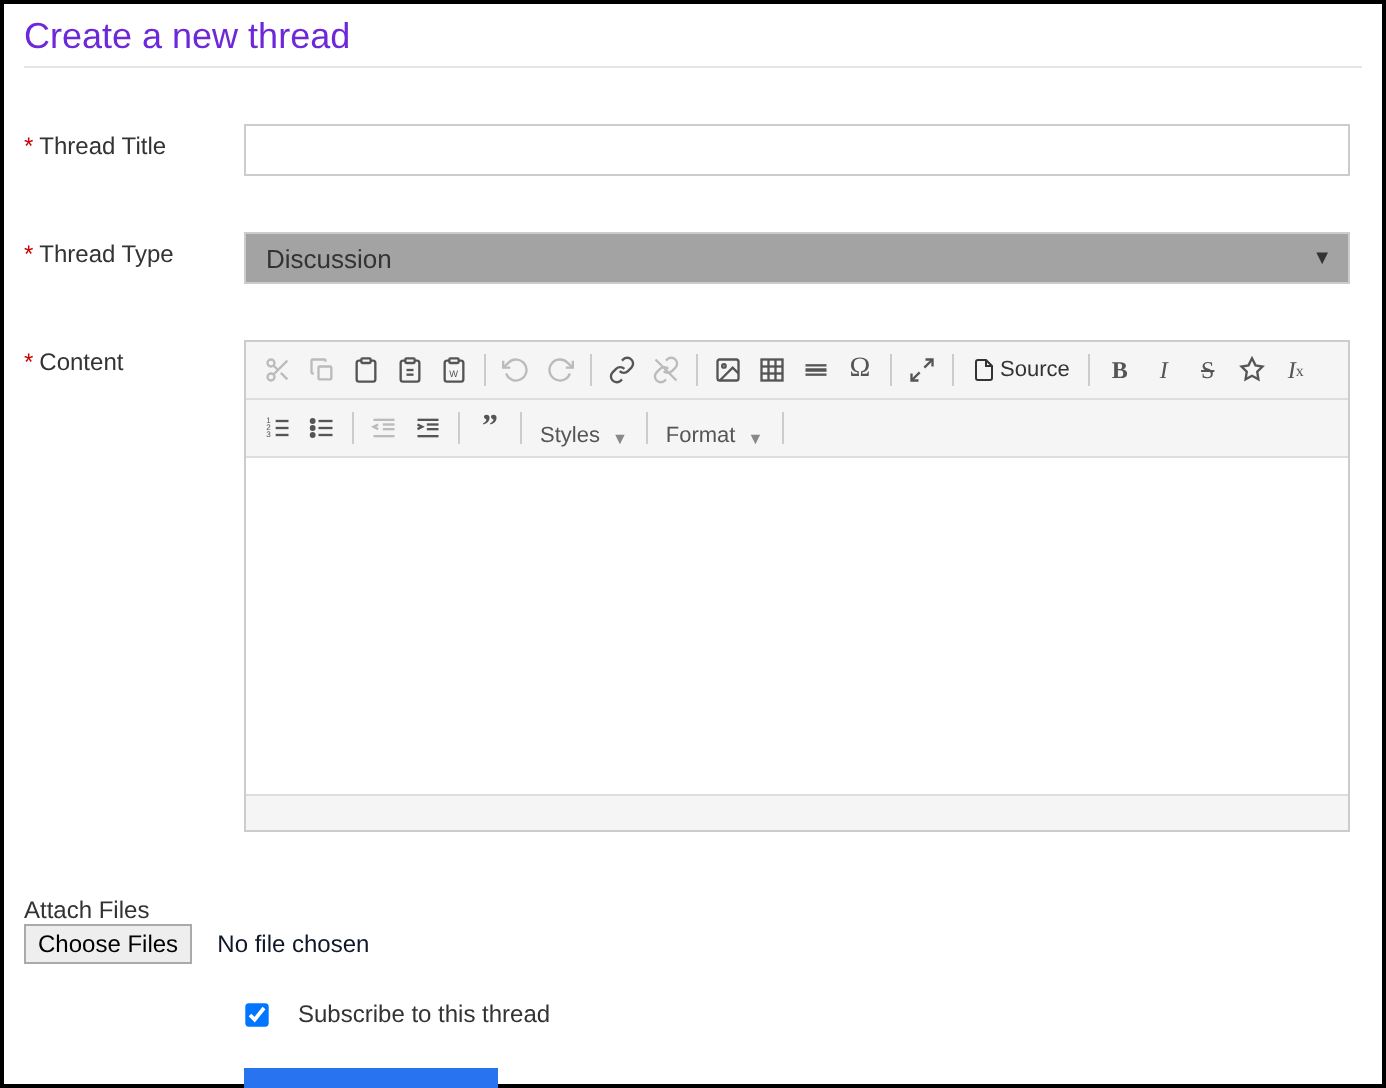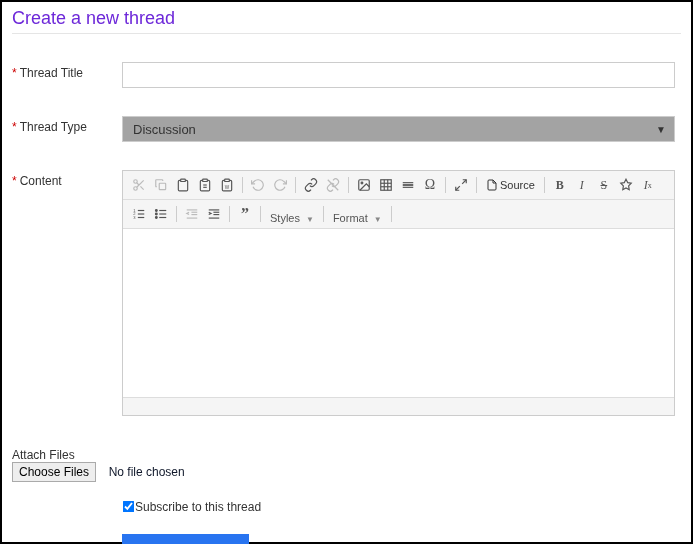--- a/index.html
+++ b/index.html
@@ -21,21 +21,21 @@
 .tbtn.disabled { color: #bbb; cursor: default; }
 .tbtn svg { width: 14px; height: 14px; display: block; }
 .sep { width: 1px; height: 16px; background: #ccc; margin: 0 3px; }
 .src-btn { display: inline-flex; align-items: center; gap: 2px; padding: 0 4px; height: 20px; font-size: 11px; color: #333; cursor: pointer; }
 .combo { display: inline-flex; align-items: flex-end; height: 20px; font-size: 11px; color: #555; padding: 0 4px; gap: 6px; cursor: pointer; }
 .combo .caret { font-size: 8px; color: #888; }
 .editor-body { height: 168px; background: #fff; }
 .editor-footer { height: 18px; background: #f5f5f5; border-top: 1px solid #ddd; }
 .file-btn { font-size: 12px; padding: 2px 6px; border: 1px solid #aaa; background: #eee; cursor: pointer; margin-right: 9px; }
 .file-status { font-size: 12px; color: #0f172a; }
-.checkbox-row { display: flex; align-items: flex-start; gap: 0; font-size: 12px; color: #333; margin-left: 110px; margin-bottom: 20px; }
+.checkbox-row { display: flex; align-items: flex-end; gap: 14px; font-size: 12px; color: #333; margin-left: 110px; margin-bottom: 20px; }
 .checkbox-row input { transform: scale(0.9); }
 .submit-row { margin-left: 110px; }
 .primary-btn { background: #2874f0; color: #fff; border: none; padding: 8px 12px; font-size: 13px; cursor: pointer; }
 .bold { font-weight: bold; font-family: Georgia, serif; }
 .italic { font-style: italic; font-family: Georgia, serif; }
 .strike { text-decoration: line-through; font-family: Georgia, serif; }
 .tx { font-family: Georgia, serif; font-style: italic; position: relative; }
 .tx sub { font-size: 8px; font-style: normal; }
 </style>
 </head>

